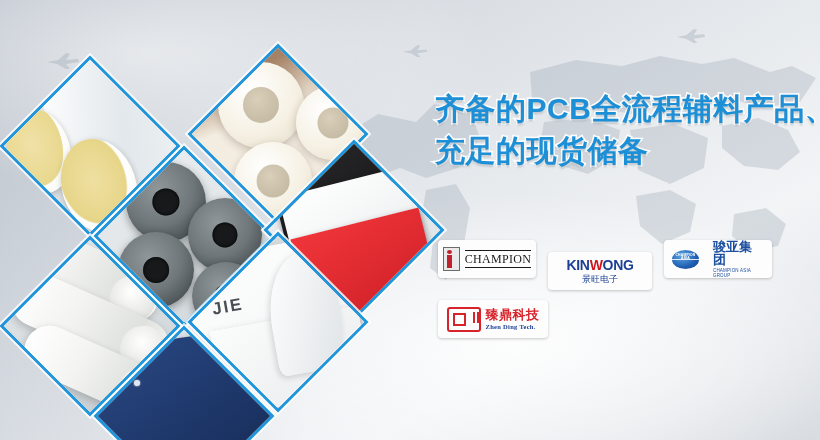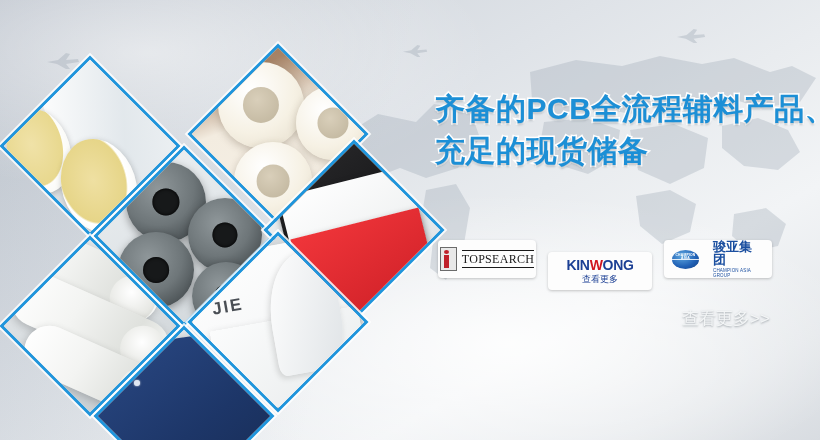--- a/index.html
+++ b/index.html
@@ -243,42 +243,52 @@
     </div>
 
 
     <div class="logos">
 
       <div class="logo-row">
 
         <div class="logo lg1">
           <div class="ts-wrap">
             <div class="ts-mark"></div>
-            <div class="ts-text">TOPSEARCH</div>
+            <div class="ts-text">CHAMPION</div>
           </div>
         </div>
 
         <div class="logo lg2">
           <div class="kw-wrap">
             <div class="kw-en"><span>KIN</span><i>W</i><span>ONG</span></div>
-            <div class="kw-cn">查看更多</div>
+            <div class="kw-cn">景旺电子</div>
           </div>
         </div>
 
         <div class="logo lg3">
           <div class="ca-wrap">
             <div class="ca-globe"></div>
             <div class="ca-txt">
               <div class="ca-cn">骏亚集团</div>
               <div class="ca-en">CHAMPION ASIA GROUP</div>
             </div>
           </div>
         </div>
 
       </div>
 
-
-    </div>
-
-    <div class="more">查看更多&gt;&gt;</div>
+      <div class="logo-row">
+        <div class="logo lg4">
+          <div class="zd-wrap">
+            <div class="zd-mark"></div>
+            <div class="zd-txt">
+              <div class="zd-cn">臻鼎科技</div>
+              <div class="zd-en">Zhen Ding Tech.</div>
+            </div>
+          </div>
+        </div>
+      </div>
+
+    </div>
+
 
   </div>
 </div>
 
 </body></html>

